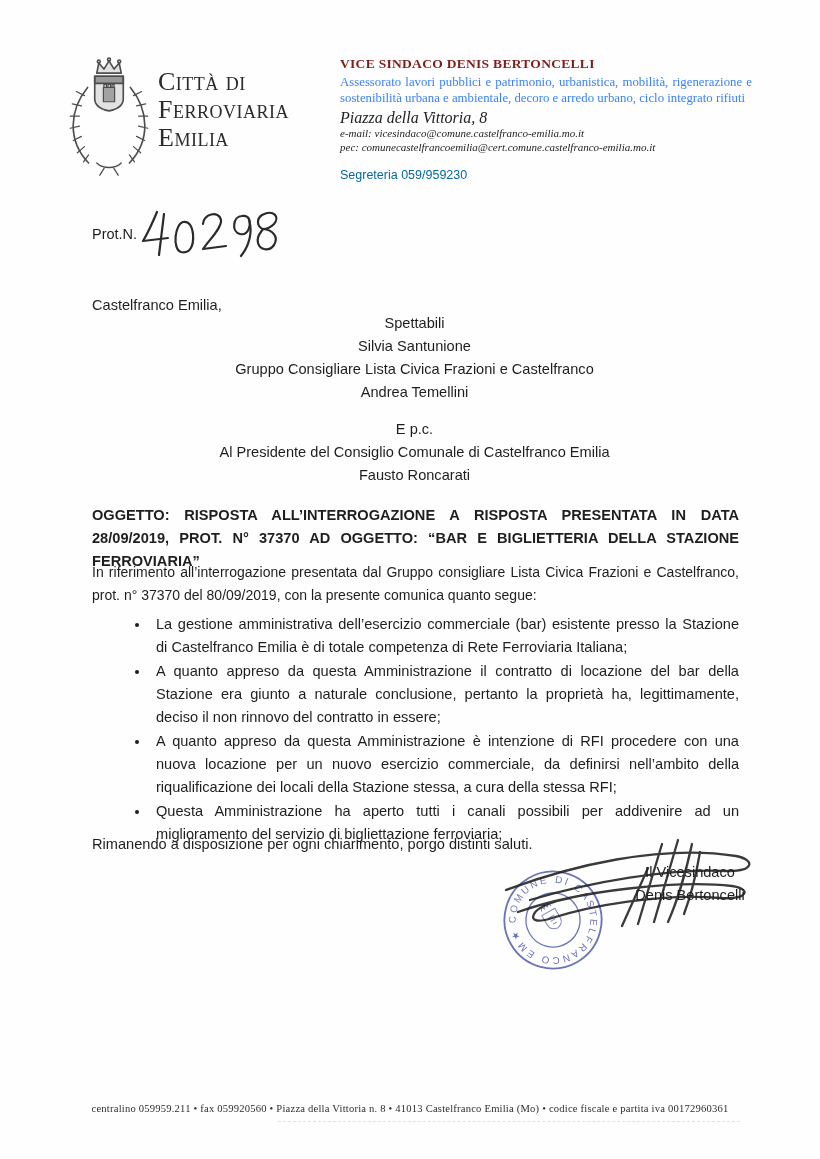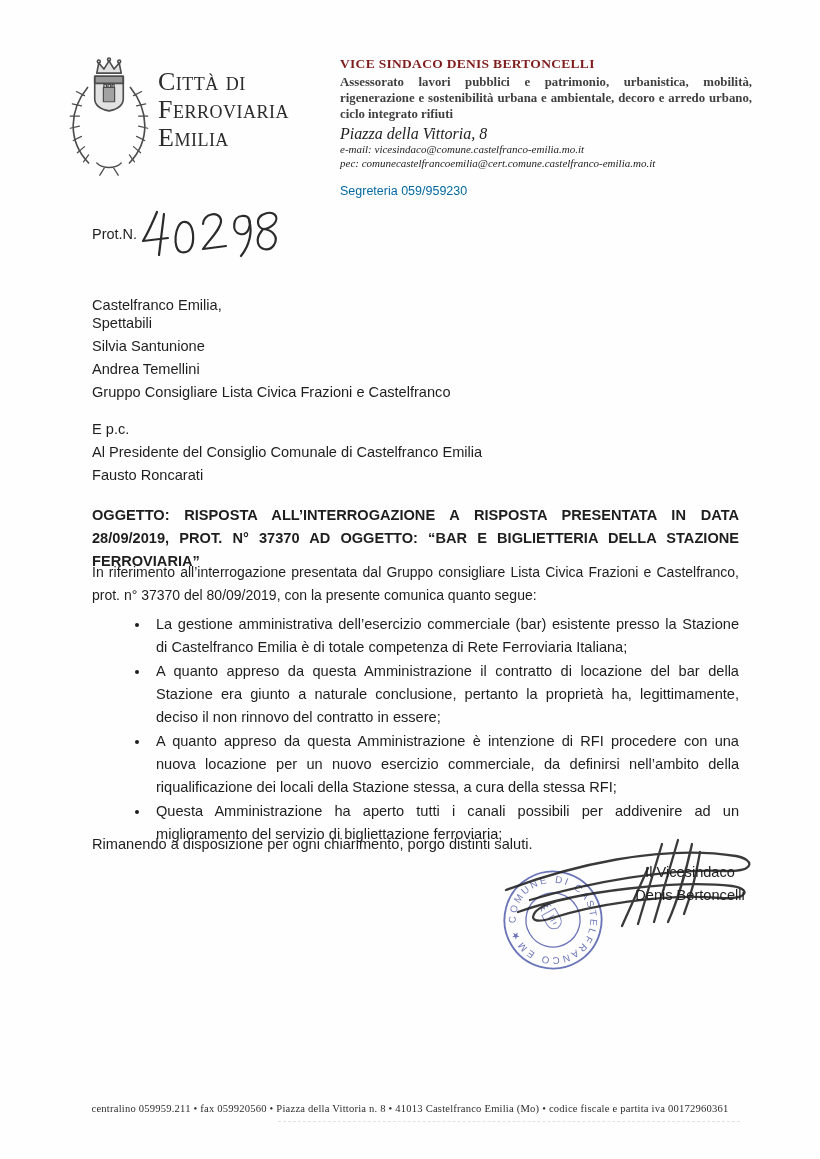--- a/index.html
+++ b/index.html
@@ -19,44 +19,44 @@
     font-variant:small-caps;
     font-size:26px;line-height:28px;
     letter-spacing:0.5px;color:#2b2b2b;
   }
   .hdr-right{position:absolute;left:340px;top:56px;width:428px;}
   .hdr-name{
     font-family:"Liberation Serif",serif;font-weight:bold;
     font-size:13.5px;letter-spacing:0.3px;color:#7f1d1d;
   }
   .hdr-dept{
-    font-family:"Liberation Serif",serif;font-weight:bold;
+    font-family:"Liberation Serif",serif;font-weight:normal;
     font-size:12.8px;line-height:16px;text-align:justify;
-    margin-top:2px;color:#404040;width:412px;
+    margin-top:2px;color:#3b82f6;width:412px;
   }
   .hdr-addr{
     font-family:"Liberation Serif",serif;font-style:italic;
     font-size:16px;margin-top:3px;color:#222;
   }
   .hdr-mail{
     font-family:"Liberation Serif",serif;font-style:italic;
     font-size:11px;line-height:13.5px;color:#222;
   }
   .hdr-segreteria{
     font-family:"Liberation Sans",sans-serif;
     font-size:12.5px;margin-top:14px;color:#0369a1;
   }
   
   .prot-label{position:absolute;left:92px;top:226px;font-size:14.5px;}
   .prot-hand{position:absolute;left:136px;top:202px;width:152px;height:60px;}
   
   .dateline{position:absolute;left:92px;top:297px;font-size:14.6px;}
   .recipients{
     position:absolute;left:92px;top:312px;width:645px;
-    text-align:left;font-size:14.6px;line-height:23px;
+    text-align:center;font-size:14.6px;line-height:23px;
   }
   .recipients .cc-label{margin-top:14px;}
   
   .subject{
     position:absolute;left:92px;top:504px;width:647px;
     font-size:14.6px;line-height:23px;font-weight:bold;
     text-align:justify;
   }
   .intro{
     position:absolute;left:92px;top:561px;width:647px;
@@ -149,22 +149,22 @@
 
       <path d="M126,13 C138,7 144,15 138,22 C134,26 129,27 127,27 C137,28 143,35 138,43 C133,50 124,48 122,41 C120,34 126,29 127,27 C121,25 120,17 126,13 Z"></path>
     </g>
   </svg>
 
   <div class="dateline">Castelfranco Emilia,</div>
 
   <div class="recipients">
     <div>Spettabili</div>
     <div>Silvia Santunione</div>
+    <div>Gruppo Consigliare Lista Civica Frazioni e Castelfranco</div>
     <div>Andrea Temellini</div>
-    <div>Gruppo Consigliare Lista Civica Frazioni e Castelfranco</div>
     <div class="cc-label">E p.c.</div>
     <div>Al Presidente del Consiglio Comunale di Castelfranco Emilia</div>
     <div>Fausto Roncarati</div>
   </div>
 
   <div class="subject">OGGETTO: RISPOSTA ALL’INTERROGAZIONE A RISPOSTA PRESENTATA IN DATA 28/09/2019, PROT. N° 37370 AD OGGETTO: “BAR E BIGLIETTERIA DELLA STAZIONE FERROVIARIA”</div>
 
   <div class="intro">In riferimento all’interrogazione presentata dal Gruppo consigliare Lista Civica Frazioni e Castelfranco, prot. n° 37370 del 80/09/2019, con la presente comunica quanto segue:</div>
 
   <ul class="bullets">

